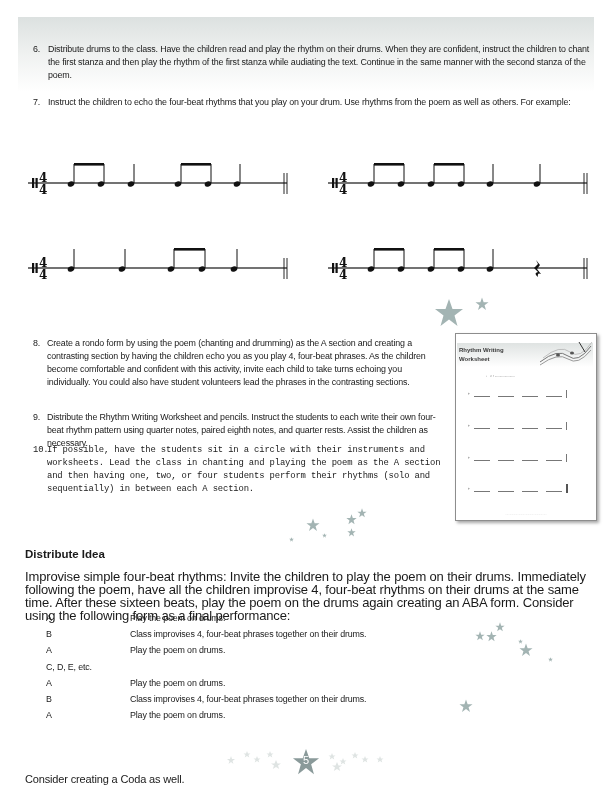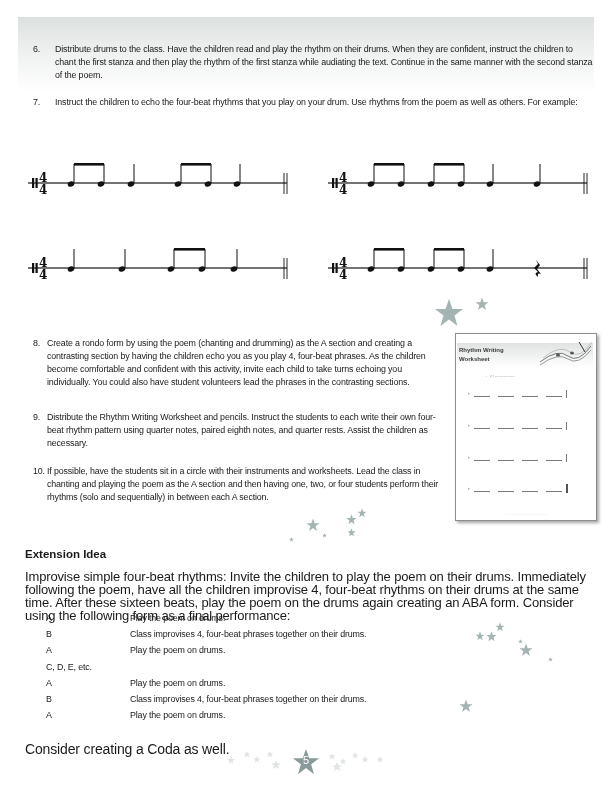--- a/index.html
+++ b/index.html
@@ -4,25 +4,25 @@
 <style>
   html, body { margin: 0; padding: 0; background: #ffffff; }
   body { width: 612px; height: 792px; position: relative; overflow: hidden;
          font-family: "Liberation Sans", "DejaVu Sans", sans-serif; color: #1a1a1a; }
   .header-band { position: absolute; left: 18px; top: 17px; width: 576px; height: 75px;
                  background: linear-gradient(to bottom, #dce1e0 0%, #eef0ef 45%, #ffffff 100%); }
   .para { position: absolute; font-size: 8.9px; line-height: 13.1px; letter-spacing: -0.15px; }
   .num { position: absolute; left: 0; top: 0; }
   .ptext { display: block; }
   #p6 { left: 33px; top: 43px; width: 560px; }
-  #p6 .ptext, #p7 .ptext { margin-left: 22px; }
+  #p6 .ptext, #p7 .ptext { margin-left: 15px; }
   #p7 { left: 33px; top: 96px; width: 560px; }
   #p8 { left: 33px; top: 337px; width: 405px; }
   #p9 { left: 33px; top: 411px; width: 405px; }
-  #p10 { left: 33px; top: 465px; width: 410px; }
+  #p10 { left: 33px; top: 444px; width: 410px; font-family: Liberation Mono, monospace; }
   #p8 .ptext, #p9 .ptext, #p10 .ptext { margin-left: 14px; }
 
   .staff { position: absolute; width: 270px; height: 50px; }
   .staff svg { display: block; }
 
   .ws-thumb { position: absolute; left: 455px; top: 333px; width: 140px; height: 186px;
               background: #ffffff; border: 1px solid #8d8d8d;
               box-shadow: 2px 2px 3px rgba(0,0,0,0.35); }
   .ws-thumb .ws-title { position: absolute; left: 3px; top: 12px; font-size: 6px; font-weight: bold;
               color: #3a3a3a; line-height: 9px; width: 60px; }
@@ -33,21 +33,21 @@
   .ws-footer { position: absolute; left: 10px; bottom: 4px; font-size: 2.5px; color: #999; width: 120px; text-align: center; }
 
   h2.ext-title { position: absolute; left: 25px; top: 548px; margin: 0; font-size: 11.5px;
                  font-weight: bold; color: #1a1a1a; }
   #ext-body { position: absolute; left: 25px; top: 570px; width: 572px; font-size: 13px;
               line-height: 13.1px; letter-spacing: -0.15px; }
   .form-table { position: absolute; left: 46px; top: 610px; font-size: 8.9px; line-height: 16.2px;
                 letter-spacing: -0.15px; }
   .form-row { display: flex; }
   .form-sec { width: 84px; }
-  .coda { position: absolute; left: 25px; top: 741px; font-size: 14px; letter-spacing: -0.15px; }
+  .coda { position: absolute; left: 25px; top: 773px; font-size: 11px; letter-spacing: -0.15px; }
 
   .star { position: absolute; }
   .page-num { position: absolute; left: 292px; top: 748px; width: 28px; height: 28px; }
   .page-num span { position: absolute; left: 0; top: 6px; width: 28px; text-align: center;
                    color: #ffffff; font-size: 11px; }
 </style>
 </head>
 <body>
 
 <div class="header-band"></div>
@@ -244,21 +244,21 @@
 <svg class="star" style="left:347px; top:528px;" width="9" height="9" viewBox="0 0 30 30">
   <polygon points="15,1 18.5,11 29,11 20.5,17.5 23.5,28 15,21.5 6.5,28 9.5,17.5 1,11 11.5,11" fill="#a3b4b3"></polygon>
 </svg>
 <svg class="star" style="left:289px; top:537px;" width="5" height="5" viewBox="0 0 30 30">
   <polygon points="15,1 18.5,11 29,11 20.5,17.5 23.5,28 15,21.5 6.5,28 9.5,17.5 1,11 11.5,11" fill="#a3b4b3"></polygon>
 </svg>
 <svg class="star" style="left:322px; top:533px;" width="5" height="5" viewBox="0 0 30 30">
   <polygon points="15,1 18.5,11 29,11 20.5,17.5 23.5,28 15,21.5 6.5,28 9.5,17.5 1,11 11.5,11" fill="#a3b4b3"></polygon>
 </svg>
 
-<h2 class="ext-title">Extension Idea</h2>
+<h2 class="ext-title">Distribute Idea</h2>
 <div id="ext-body">Improvise simple four-beat rhythms: Invite the children to play the poem on their drums. Immediately following the poem, have all the children improvise 4, four-beat rhythms on their drums at the same time. After these sixteen beats, play the poem on the drums again creating an ABA form. Consider using the following form as a final performance:</div>
 
 <div class="form-table">
   <div class="form-row">
     <span class="form-sec">A</span>
     <span>Play the poem on drums.</span>
   </div>
   <div class="form-row">
     <span class="form-sec">B</span>
     <span>Class improvises 4, four-beat phrases together on their drums.</span>

